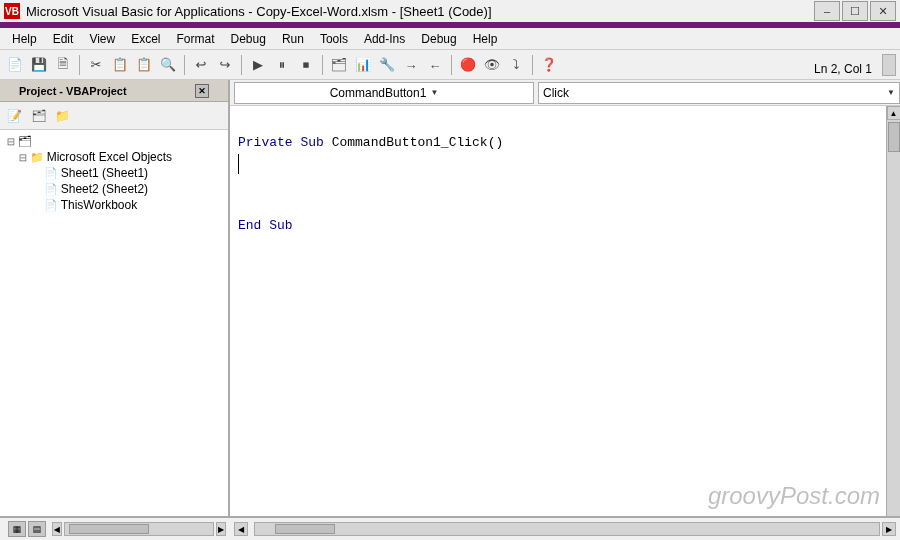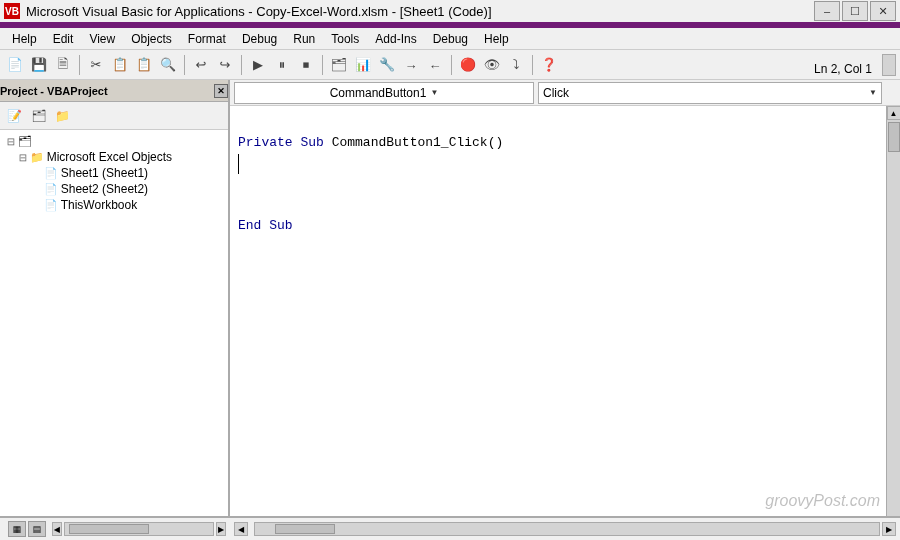--- a/index.html
+++ b/index.html
@@ -129,21 +129,21 @@
       border-right: 2px solid #aaa;
       display: flex;
       flex-direction: column;
       background: #fff;
     }
     #project-header {
       background: #d4d0c8;
       height: 22px;
       display: flex;
       align-items: center;
-      padding: 0 0;
+      padding: 0 19px;
       border-bottom: 1px solid #aaa;
       justify-content: space-between;
     }
     #project-header .header-title {
       font-size: 11px;
       font-weight: bold;
       color: #000;
     }
     #project-header .close-btn {
       width: 14px;
@@ -229,21 +229,21 @@
       padding: 0 4px;
     }
     .code-dropdown.object-dd {
       width: 300px;
       margin-left: 4px;
       justify-content: center;
     }
     .code-dropdown.proc-dd {
       flex: 1;
       margin-left: 4px;
-      margin-right: 18px;
+      margin-right: 0;
     }
     .dd-arrow {
       font-size: 8px;
       color: #333;
       margin-left: 4px;
     }
     #code-area {
       flex: 1;
       display: flex;
       overflow: hidden;
@@ -353,21 +353,21 @@
       justify-content: center;
       font-size: 9px;
       cursor: pointer;
     }
 
     
     #watermark {
       position: absolute;
       bottom: 30px;
       right: 20px;
-      font-size: 16px;
+      font-size: 24px;
       color: rgba(0,0,0,0.25);
       font-style: italic;
       pointer-events: none;
       z-index: 10;
     }
   </style>
 </head>
 <body>
 
 <div id="title-bar">
@@ -377,21 +377,21 @@
     <div class="win-btn">–</div>
     <div class="win-btn">☐</div>
     <div class="win-btn close">✕</div>
   </div>
 </div>
 
 <div id="menu-bar">
   <span class="menu-item">Help</span>
   <span class="menu-item">Edit</span>
   <span class="menu-item">View</span>
-  <span class="menu-item">Objects</span>
+  <span class="menu-item">Excel</span>
   <span class="menu-item">Format</span>
   <span class="menu-item">Debug</span>
   <span class="menu-item">Run</span>
   <span class="menu-item">Tools</span>
   <span class="menu-item">Add-Ins</span>
   <span class="menu-item">Debug</span>
   <span class="menu-item">Help</span>
 </div>
 
 <div id="toolbar">

